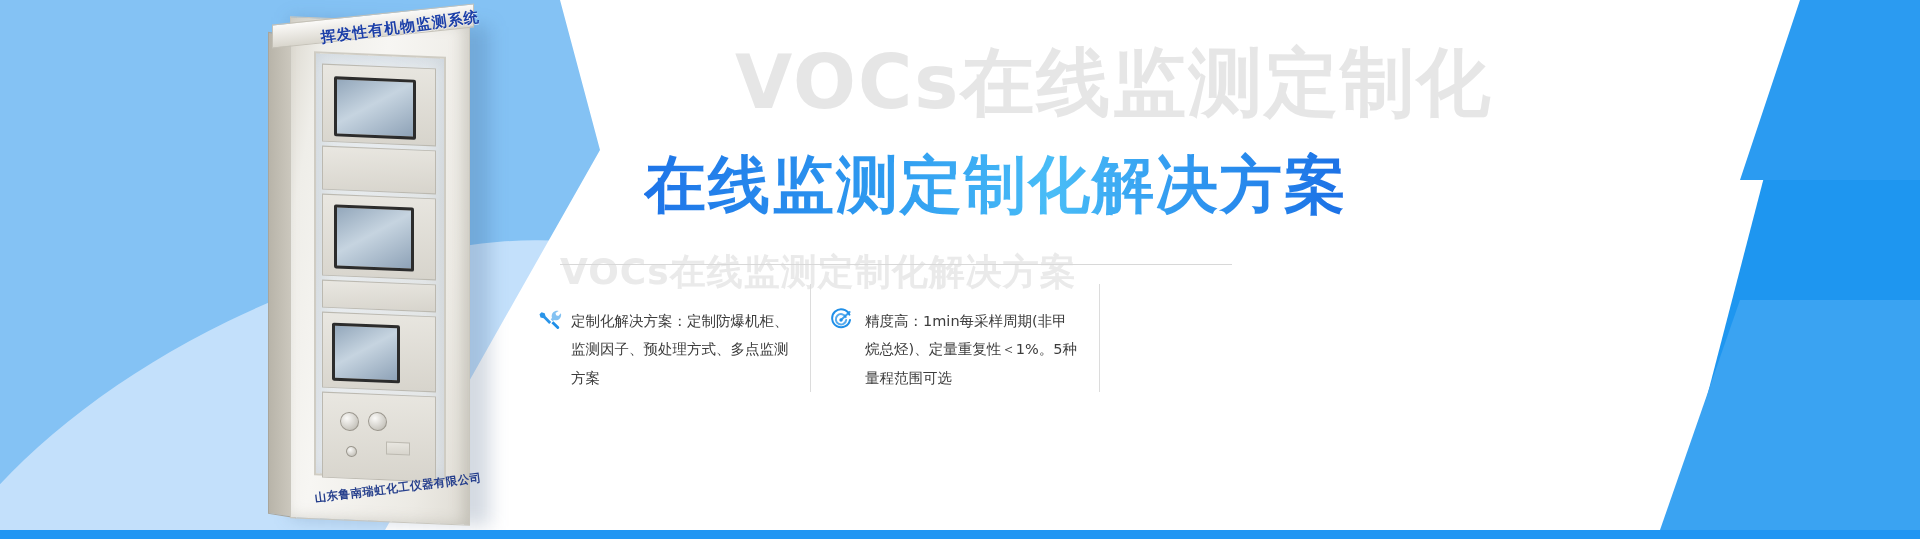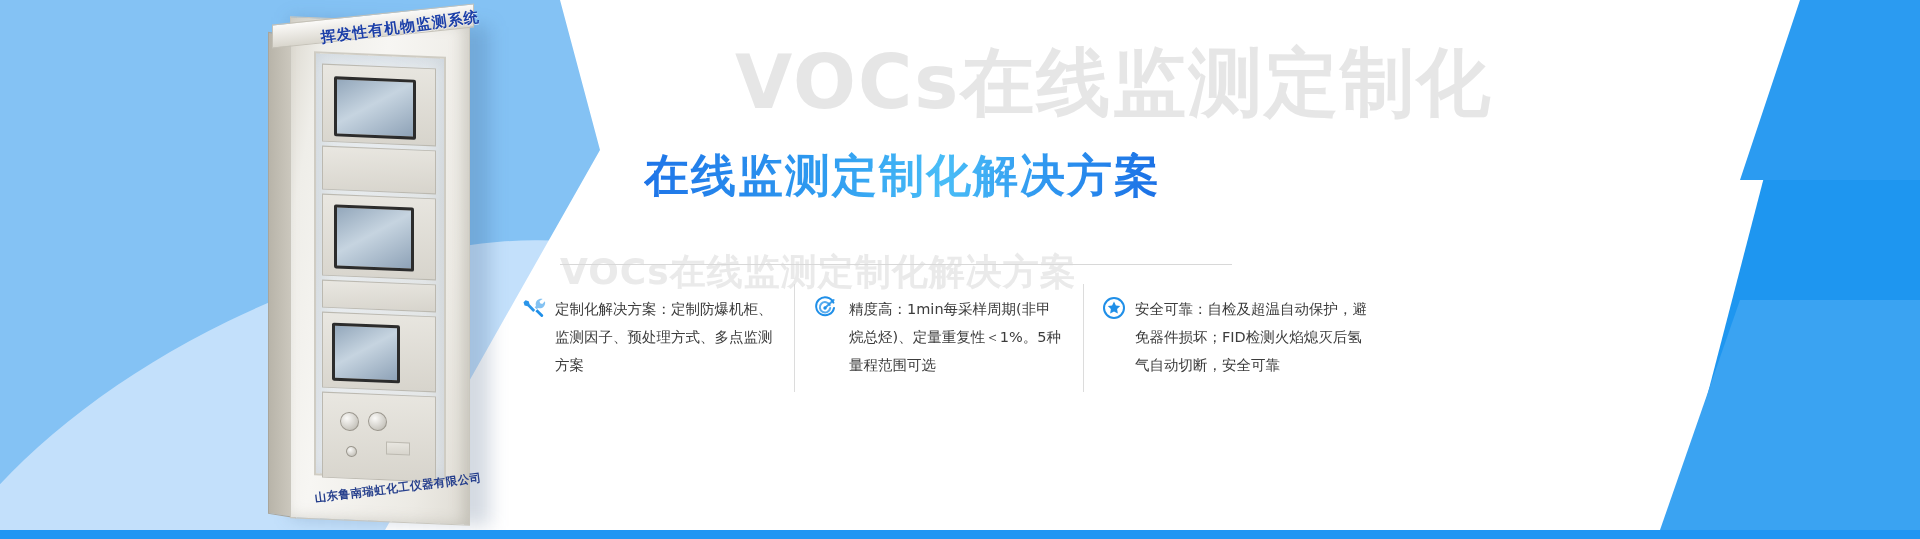--- a/index.html
+++ b/index.html
@@ -133,37 +133,37 @@
   }
 
   
   .head-en{
     position:absolute;left:672px;top:108px;
     font-size:47px;font-weight:bold;color:#2e9bf0;letter-spacing:1px;
     line-height:1;
   }
   .head-cn{
     position:absolute;left:644px;top:152px;
-    font-size:45px;font-weight:bold;letter-spacing:2px;line-height:1.05;
+    font-size:62px;font-weight:bold;letter-spacing:2px;line-height:1.05;
     white-space:nowrap;
     background:linear-gradient(92deg,#1e74e8 0%,#2e9bf0 34%,#49bdf7 58%,#2a8fee 82%,#1b6fe5 100%);
     -webkit-background-clip:text;background-clip:text;
     color:transparent;-webkit-text-fill-color:transparent;
   }
 
   
   .rule{
     position:absolute;left:560px;top:264px;width:672px;height:1px;
     background:#d8d8d8;
   }
 
   
   .features{
-    position:absolute;left:504px;top:282px;width:1120px;height:110px;
-    display:flex;align-items:center;
+    position:absolute;left:520px;top:282px;width:1120px;height:110px;
+    display:flex;align-items:flex-end;
   }
   .feature{
     position:relative;display:flex;align-items:flex-start;gap:9px;
     padding:0 18px;box-sizing:border-box;
   }
   .feature.f1{width:290px;}
   .feature.f2{width:288px;gap:12px;}
   .feature.f3{width:310px;}
   .vr{width:1px;align-self:stretch;background:#dcdcdc;margin-top:2px;}
   .f-icon{
@@ -252,25 +252,16 @@
             <path d="M16.8 9.2A5.2 5.2 0 1 0 17.2 12" opacity=".75"></path>
             <path d="M12 12l8.6-8.0" opacity=".85"></path>
           </g>
           <circle cx="12" cy="12" r="1.7" fill="#1f8fe8"></circle>
         </svg>
       </span>
       <span class="f-text">精度高：1min每采样周期(非甲烷总烃)、定量重复性＜1%。5种量程范围可选</span>
     </div>
     <div class="vr"></div>
 
-    <div class="feature f3">
-      <span class="f-icon">
-        <svg width="24" height="24" viewBox="0 0 24 24">
-          <circle cx="12" cy="12" r="10" fill="none" stroke="#1f8fe8" stroke-width="2"></circle>
-          <path d="M12 5.6l1.9 3.9 4.3.6-3.1 3.0.74 4.3L12 15.4l-3.84 2.0.74-4.3-3.1-3.0 4.3-.6z" fill="#1f8fe8"></path>
-        </svg>
-      </span>
-      <span class="f-text">安全可靠：自检及超温自动保护，避免器件损坏；FID检测火焰熄灭后氢气自动切断，安全可靠</span>
-    </div>
 
   </div>
 
 </div>
 
 </body></html>

